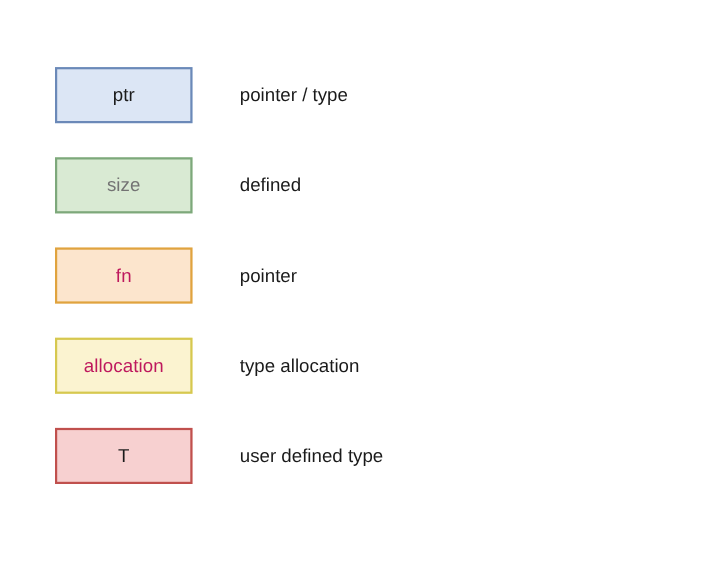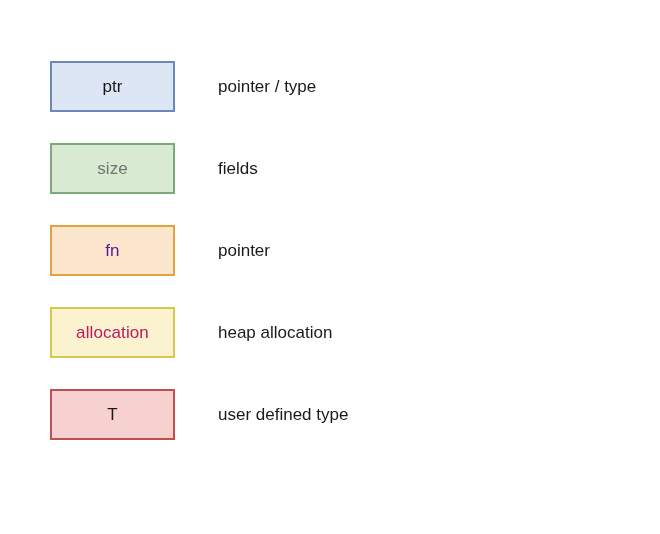--- a/index.html
+++ b/index.html
@@ -62,33 +62,33 @@
     <div class="legend-row" style="top: 61px;">
       <div class="swatch" style="background: rgb(220, 230, 245); border-color: rgb(107, 137, 184);">
         <span class="swatch-label" style="color: rgb(26, 26, 26);">ptr</span>
       </div>
       <div class="description">pointer / type</div>
     </div>
     <div class="legend-row" style="top: 143px;">
       <div class="swatch" style="background: rgb(217, 234, 211); border-color: rgb(125, 168, 123);">
         <span class="swatch-label" style="color: #737373;">size</span>
       </div>
-      <div class="description">fields</div>
+      <div class="description">defined</div>
     </div>
     <div class="legend-row" style="top: 225px;">
       <div class="swatch" style="background: rgb(252, 229, 205); border-color: rgb(224, 163, 62);">
-        <span class="swatch-label" style="color: #4c1d95;">fn</span>
+        <span class="swatch-label" style="color: #be185d;">fn</span>
       </div>
       <div class="description">pointer</div>
     </div>
     <div class="legend-row" style="top: 307px;">
       <div class="swatch" style="background: rgb(251, 243, 208); border-color: rgb(214, 200, 79);">
         <span class="swatch-label" style="color: #be185d;">allocation</span>
       </div>
-      <div class="description">heap allocation</div>
+      <div class="description">type allocation</div>
     </div>
     <div class="legend-row" style="top: 389px;">
       <div class="swatch" style="background: rgb(247, 208, 208); border-color: rgb(192, 80, 77);">
         <span class="swatch-label" style="color: rgb(26, 26, 26);">T</span>
       </div>
       <div class="description">user defined type</div>
     </div>
   </div>
 
 </body></html>

